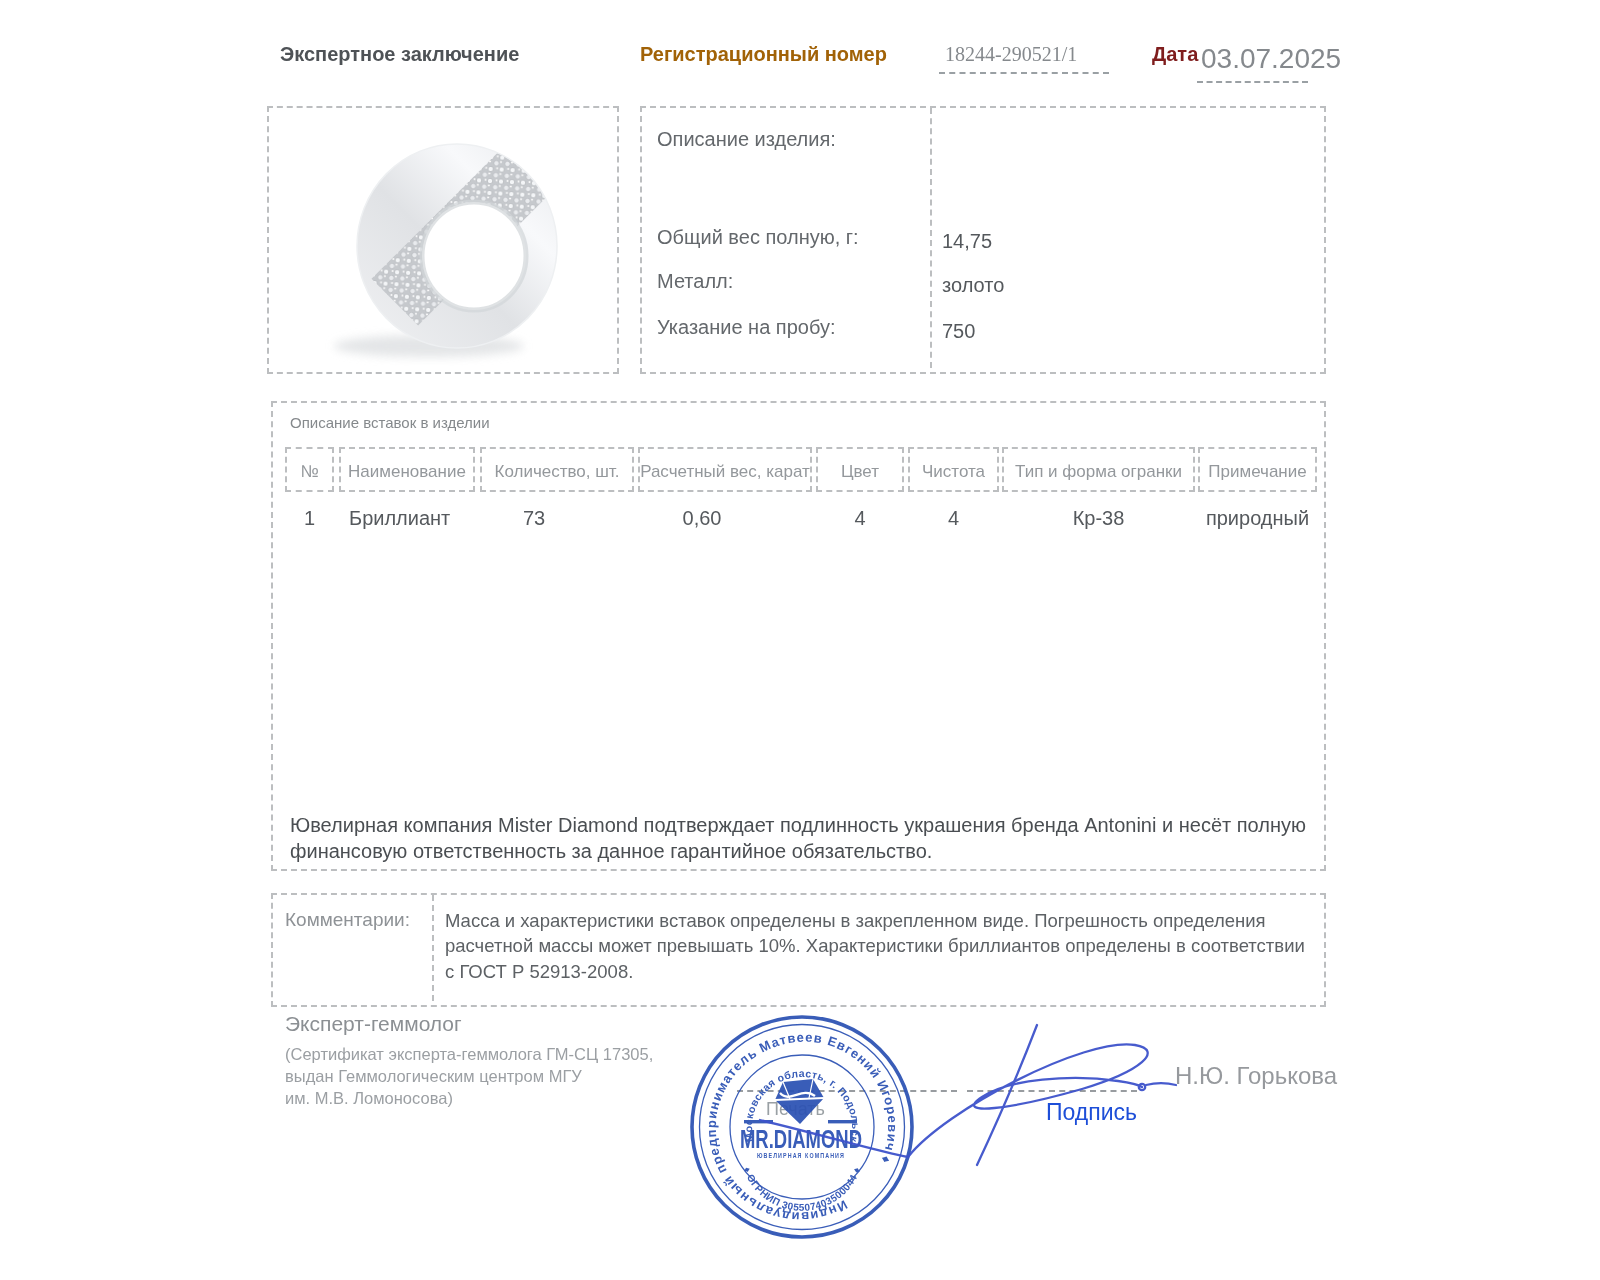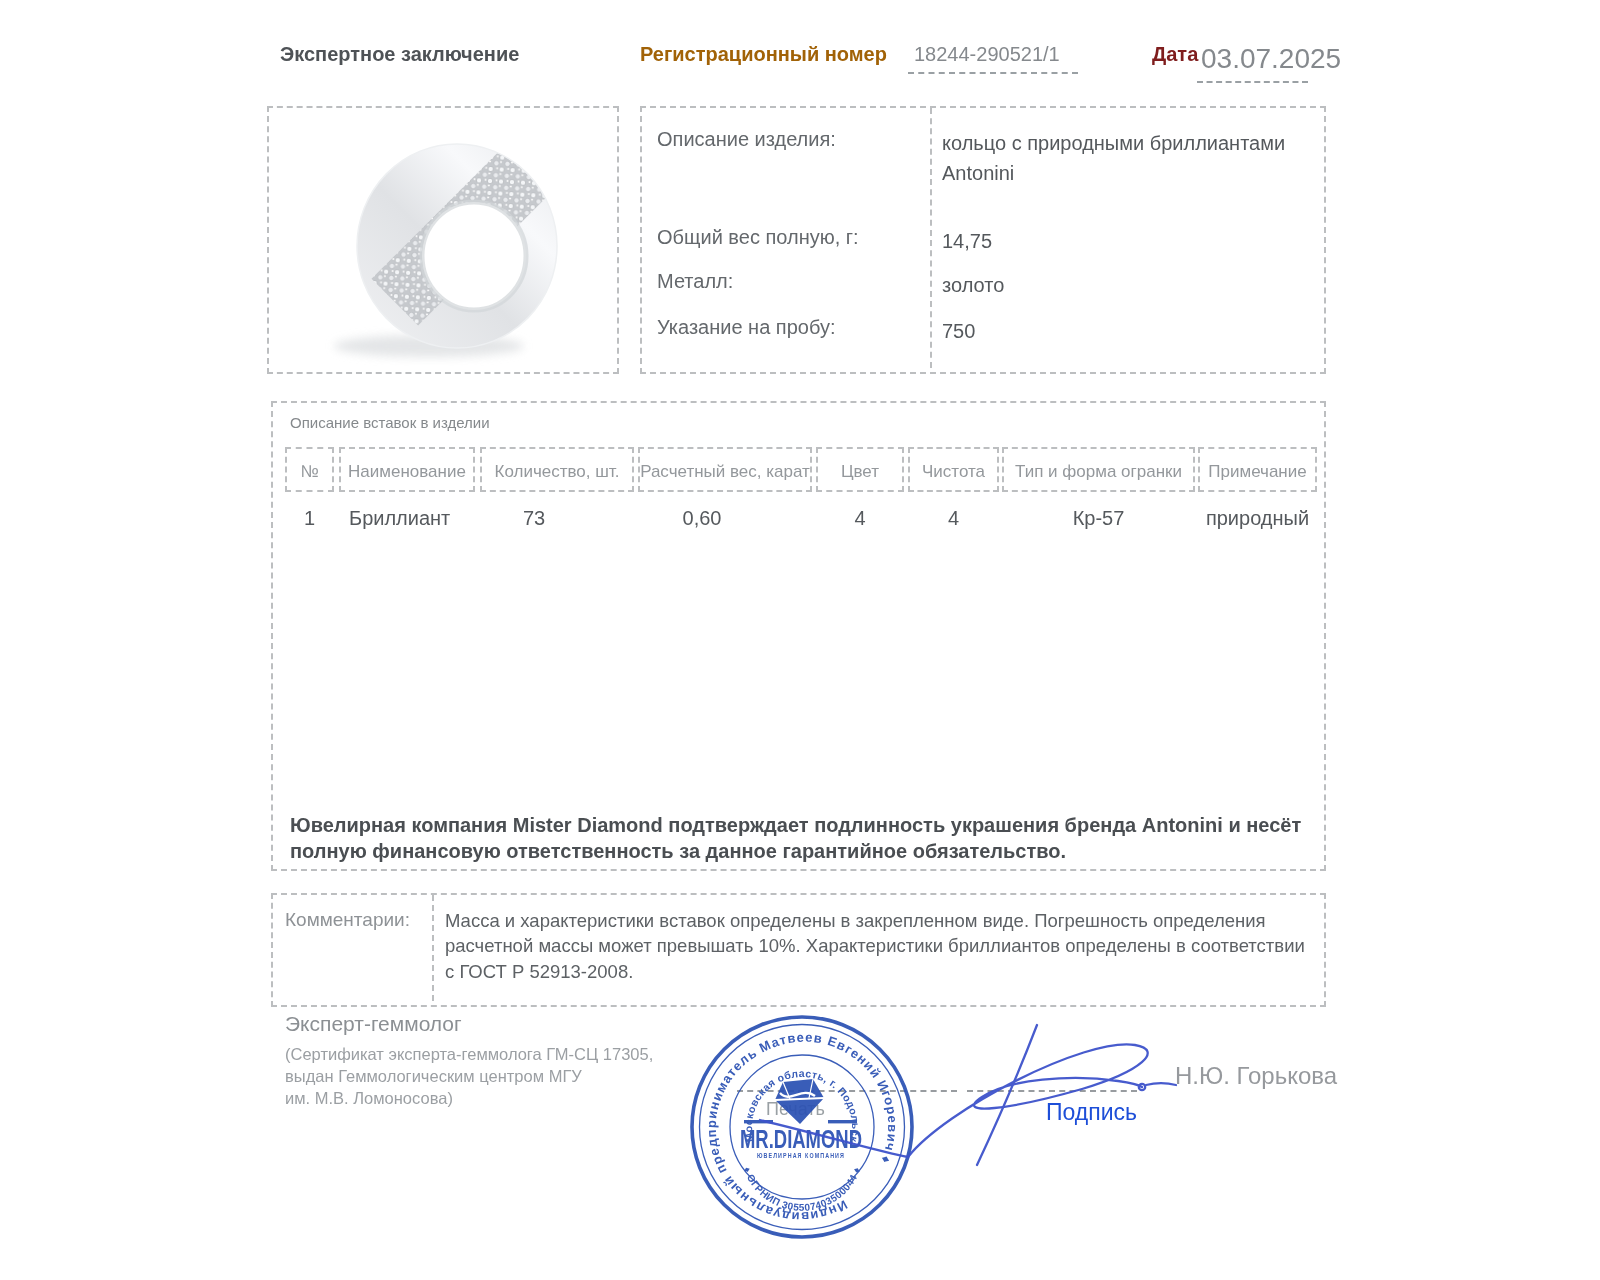--- a/index.html
+++ b/index.html
@@ -3,22 +3,22 @@
 <meta charset="utf-8">
 <style>
   html,body{margin:0;padding:0;background:#ffffff;}
   .page{position:relative;width:1600px;height:1280px;background:#fff;
         font-family:"Liberation Sans","DejaVu Sans",sans-serif;overflow:hidden;color:#55595d;padding-left:28px;}
   .abs{position:absolute;}
 
   
   .h-title{left:280px;top:43px;font-size:20px;font-weight:bold;color:#4e5256;}
   .h-reg-label{left:640px;top:43px;font-size:20px;font-weight:bold;color:#a16207;}
-  .h-reg-value{left:908px;top:41px;width:164px;padding:2px 0 6px 6px;font-size:20px;color:#85898d;
-               border-bottom:2px dashed #9aa0a4;}
+  .h-reg-value{left:939px;top:41px;width:164px;padding:2px 0 6px 6px;font-size:20px;color:#85898d;
+               border-bottom:2px dashed #9aa0a4;font-family:Liberation Serif, serif;}
   .h-date-label{left:1152px;top:43px;font-size:20px;font-weight:bold;color:#7f1d1d;}
   .h-date-value{left:1197px;top:41px;width:107px;padding:2px 0 6px 4px;font-size:28px;color:#85898d;
                border-bottom:2px dashed #9aa0a4;}
 
   
   .dash-box{border:2px dashed #bcbec0;}
   .photo-box{left:267px;top:106px;width:348px;height:264px;}
   .desc-box{left:640px;top:106px;width:682px;height:264px;}
   .desc-divider{position:absolute;left:288px;top:0;width:0;height:260px;border-left:2px dashed #bcbec0;}
   .desc-label{position:absolute;left:15px;font-size:20px;color:#64686c;}
@@ -32,21 +32,21 @@
       border:2px dashed #bcbec0;font-size:17px;color:#94989c;box-sizing:border-box;}
   .td{position:absolute;top:101px;height:28px;line-height:28px;text-align:center;
       font-size:20px;color:#55595d;}
   .c1{left:12px;width:49px;}  .c2{left:66px;width:136px;}
   .c3{left:207px;width:154px;}.c4{left:365px;width:174px;}
   .c5{left:543px;width:88px;} .c6{left:635px;width:91px;}
   .c7{left:729px;width:193px;}.c8{left:925px;width:119px;}
   .td.c2{text-align:left;padding-left:10px;}
   .td.c3,.td.c4{padding-right:46px;box-sizing:border-box;}
   .statement{position:absolute;left:17px;top:410px;width:1030px;
-             font-size:20px;font-weight:bold;line-height:25.5px;color:#4a4e52;}
+             font-size:20px;font-weight:normal;line-height:25.5px;color:#4a4e52;}
 
   
   .comments-box{left:271px;top:893px;width:1051px;height:110px;}
   .com-divider{position:absolute;left:159px;top:0;width:0;height:106px;border-left:2px dashed #bcbec0;}
   .com-label{position:absolute;left:12px;top:14px;font-size:19px;color:#8e9296;}
   .com-text{position:absolute;left:172px;top:13px;width:872px;font-size:18.5px;line-height:25.4px;color:#5d6165;}
 
   
   .expert-title{left:285px;top:1012px;font-size:21px;color:#8b8f93;}
   .expert-note{left:285px;top:1043px;font-size:16.5px;line-height:22px;color:#9b9fa3;}
@@ -100,21 +100,20 @@
         <rect x="98" y="94" width="190" height="66" fill="url(#pv)" transform="rotate(-45 193 127)"></rect>
       </g>
       <ellipse cx="205" cy="148" rx="52" ry="54" fill="none" stroke="#d2d5d8" stroke-width="5" opacity="0.7"></ellipse>
       <path d="M 88 138 a 100 102 0 1 0 200 0 a 100 102 0 1 0 -200 0" fill="none" stroke="#eef0f2" stroke-width="1.5"></path>
     </svg>
   </div>
 
   <div class="abs dash-box desc-box">
     <div class="desc-divider"></div>
     <div class="desc-label r1">Описание изделия:</div>
-    <div class="desc-value r1">кольцо с природными бриллиантами Antonini</div>
     <div class="desc-label r2">Общий вес полную, г:</div>
     <div class="desc-value r2">14,75</div>
     <div class="desc-label r3">Металл:</div>
     <div class="desc-value r3">золото</div>
     <div class="desc-label r4">Указание на пробу:</div>
     <div class="desc-value r4">750</div>
   </div>
 
   <div class="abs dash-box table-box">
     <div class="tbl-title">Описание вставок в изделии</div>
@@ -127,21 +126,21 @@
     <div class="th c6">Чистота</div>
     <div class="th c7">Тип и форма огранки</div>
     <div class="th c8">Примечание</div>
 
     <div class="td c1">1</div>
     <div class="td c2">Бриллиант</div>
     <div class="td c3">73</div>
     <div class="td c4">0,60</div>
     <div class="td c5">4</div>
     <div class="td c6">4</div>
-    <div class="td c7">Кр-57</div>
+    <div class="td c7">Кр-38</div>
     <div class="td c8">природный</div>
 
     <div class="statement">Ювелирная компания Mister Diamond подтверждает подлинность украшения бренда Antonini и несёт полную финансовую ответственность за данное гарантийное обязательство.</div>
   </div>
 
   <div class="abs dash-box comments-box">
     <div class="com-divider"></div>
     <div class="com-label">Комментарии:</div>
     <div class="com-text">Масса и характеристики вставок определены в закрепленном виде. Погрешность определения расчетной массы может превышать 10%. Характеристики бриллиантов определены в соответствии с ГОСТ Р 52913-2008.</div>
   </div>

